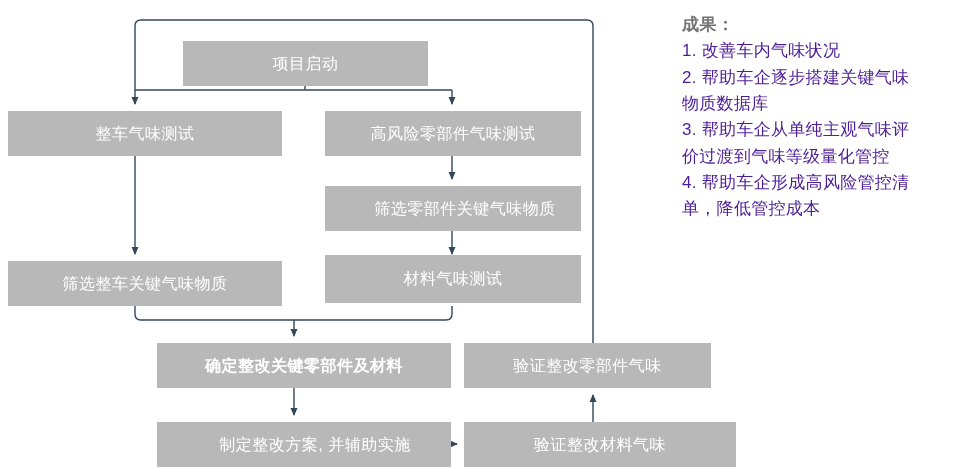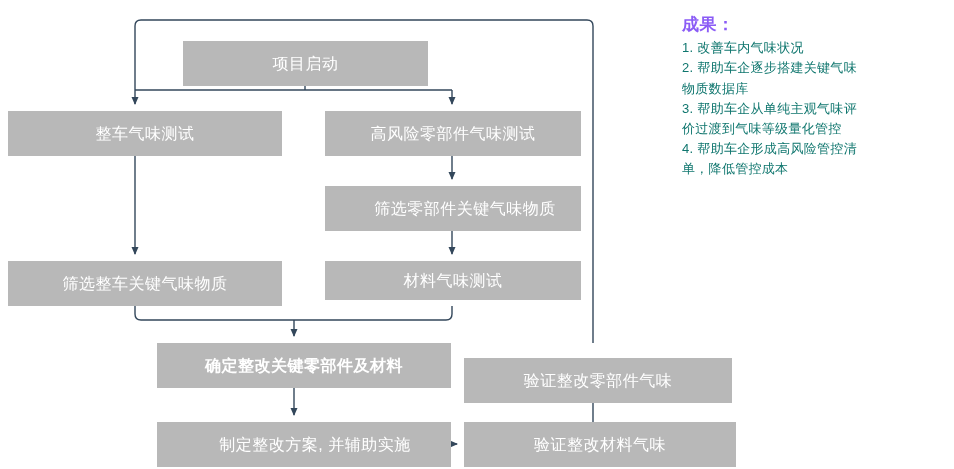--- a/index.html
+++ b/index.html
@@ -39,27 +39,27 @@
   }
   .results {
     position: absolute;
     left: 682px;
     top: 12px;
     width: 266px;
   }
   .results-title {
     font-size: 17px;
     font-weight: bold;
-    color: #8b5cf6;
+    color: #737373;
     line-height: 1.55;
     letter-spacing: 0.5px;
   }
   .results-item {
-    font-size: 13px;
-    color: #0f766e;
+    font-size: 17px;
+    color: #4c1d95;
     line-height: 1.55;
     letter-spacing: 0.3px;
   }
 </style>
 </head>
 <body>
 
 <div id="canvas">
 
   <svg id="edges" viewBox="0 0 954 469" xmlns="http://www.w3.org/2000/svg">
@@ -108,29 +108,29 @@
   </div>
 
   <div class="node" style="left:325px; top:186px; width:256px; height:45px;padding-left:24px;">
     <span>筛选零部件关键气味物质</span>
   </div>
 
   <div class="node" style="left:8px; top:261px; width:274px; height:45px;">
     <span>筛选整车关键气味物质</span>
   </div>
 
-  <div class="node" style="left:325px; top:261px; width:256px; height:39px;">
+  <div class="node" style="left:325px; top:255px; width:256px; height:48px;">
     <span>材料气味测试</span>
   </div>
 
   <div class="node" style="left:157px; top:343px; width:294px; height:45px;font-weight:bold;">
     <span>确定整改关键零部件及材料</span>
   </div>
 
-  <div class="node" style="left:464px; top:358px; width:268px; height:45px;">
+  <div class="node" style="left:464px; top:343px; width:247px; height:45px;">
     <span>验证整改零部件气味</span>
   </div>
 
   <div class="node" style="left:157px; top:422px; width:294px; height:45px;padding-left:22px;">
     <span>制定整改方案, 并辅助实施</span>
   </div>
 
   <div class="node" style="left:464px; top:422px; width:272px; height:45px;">
     <span>验证整改材料气味</span>
   </div>

